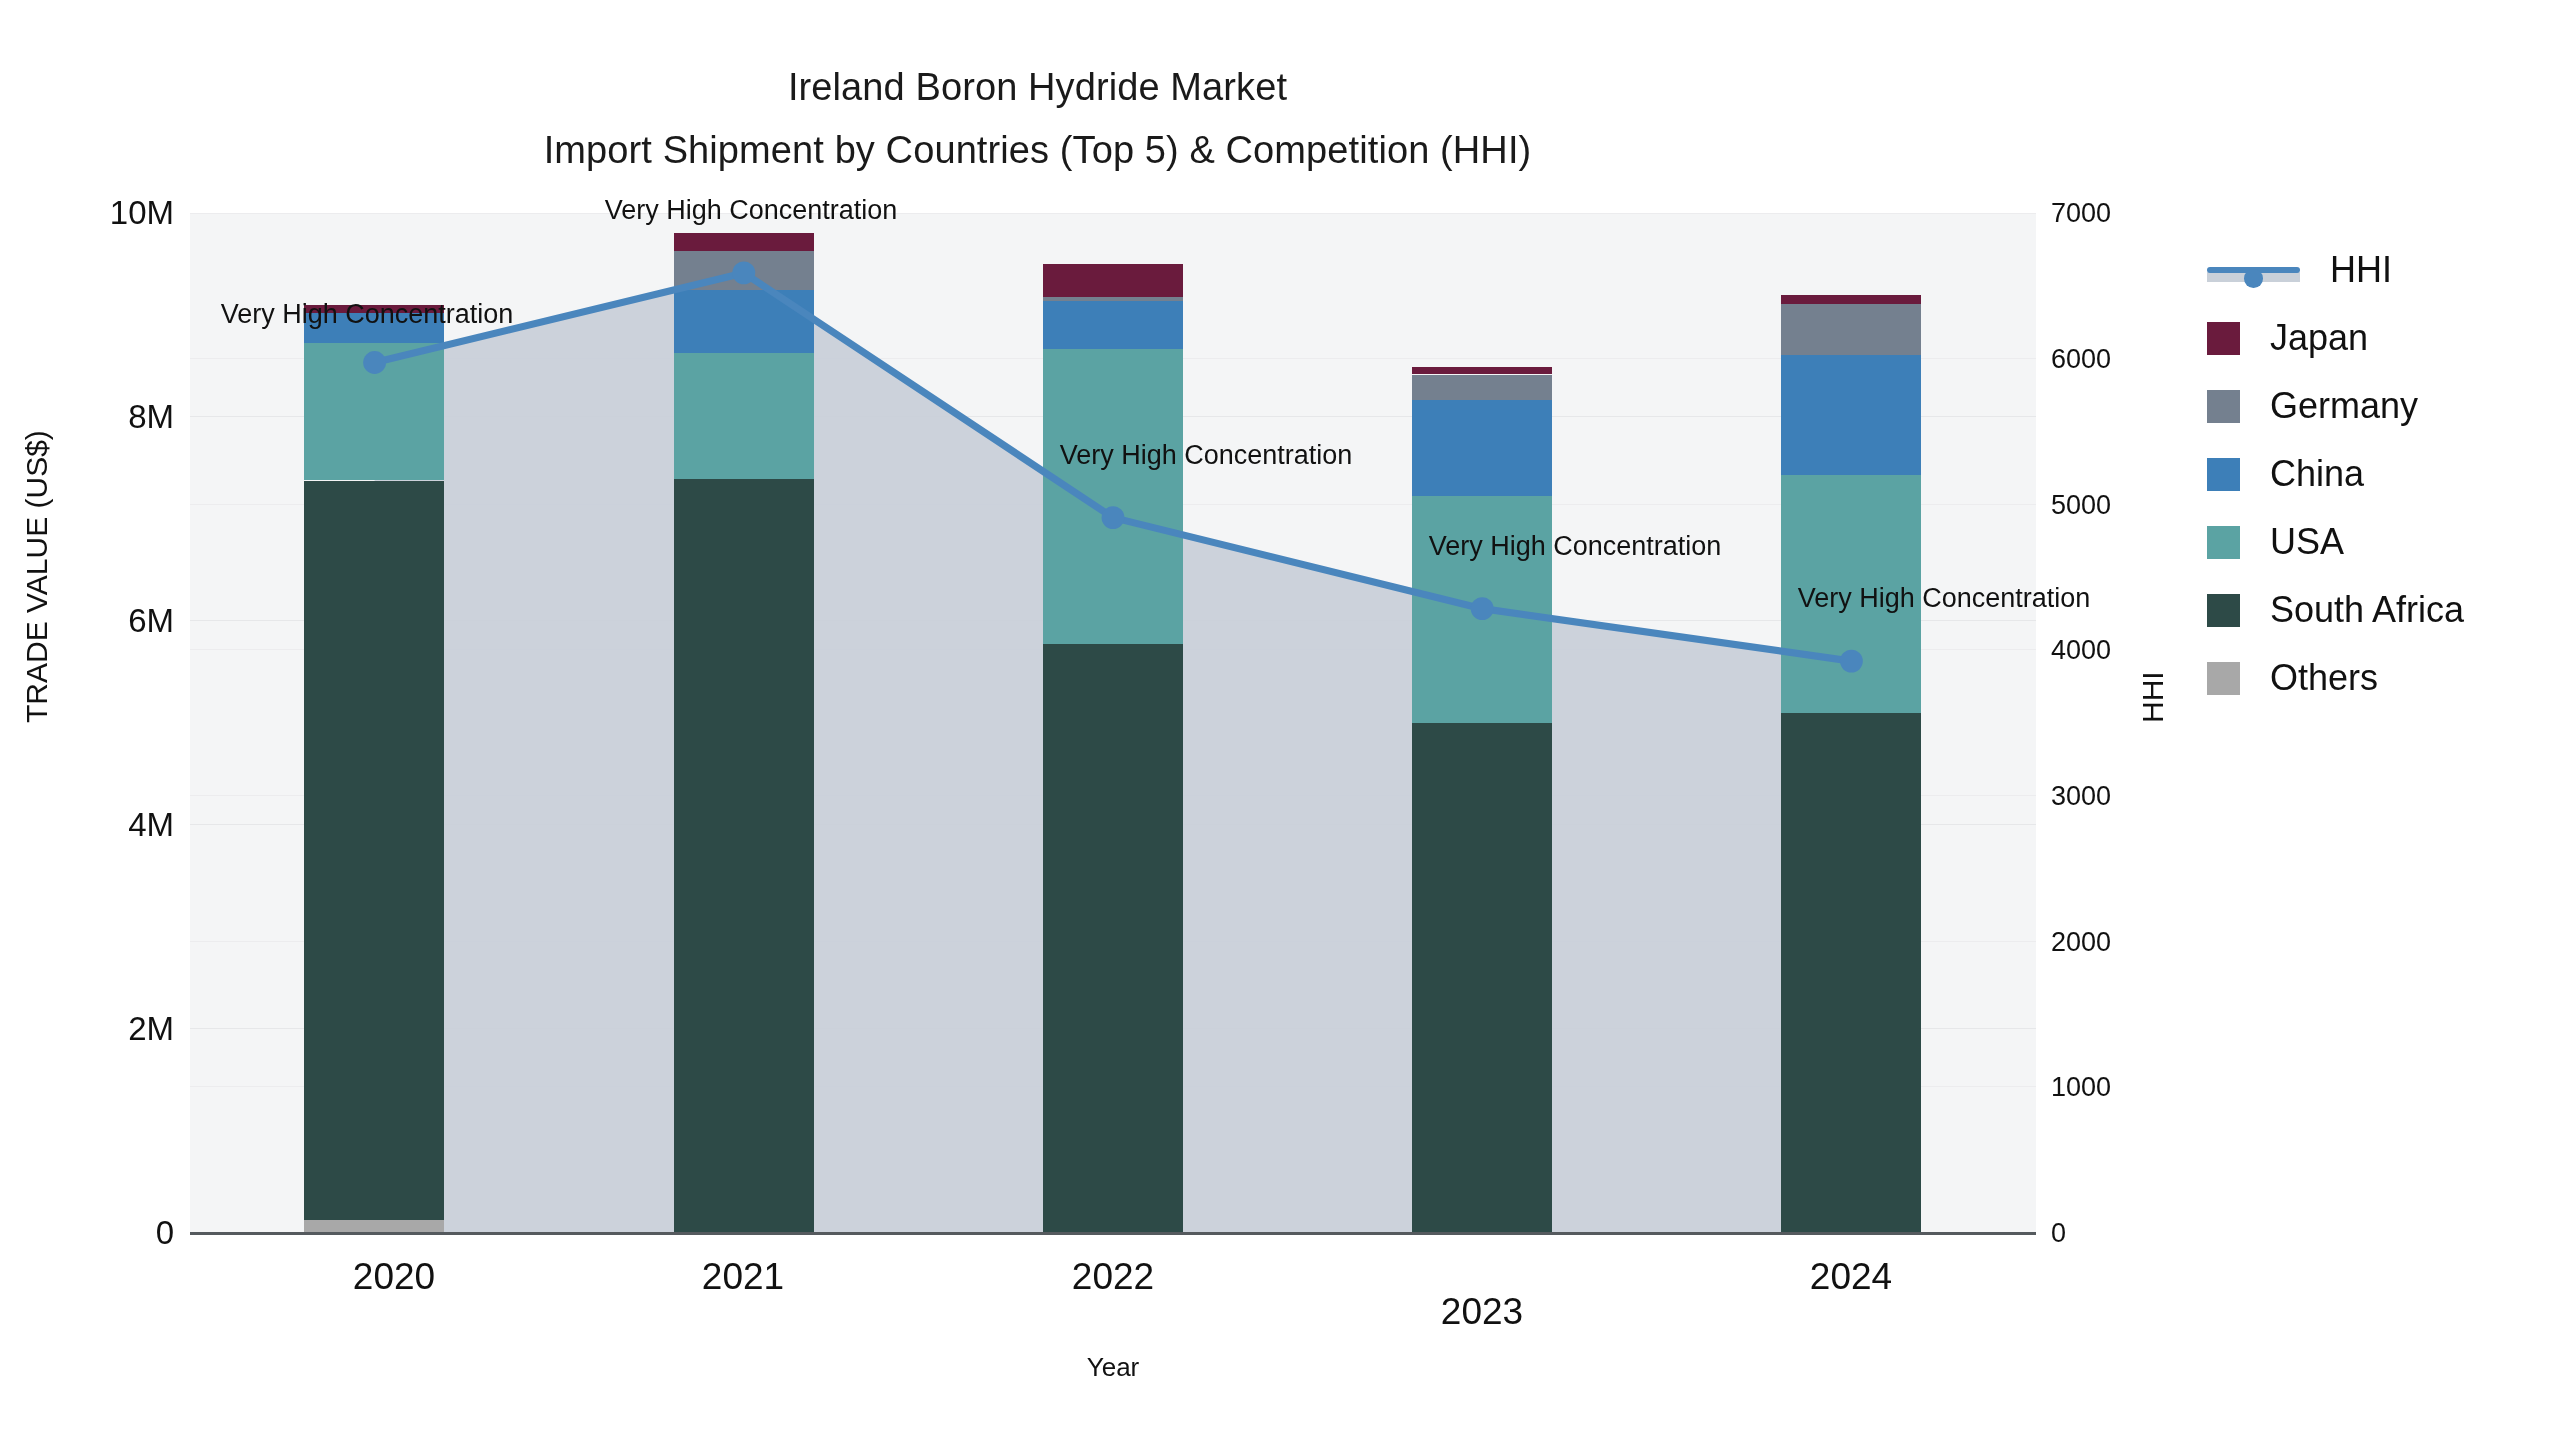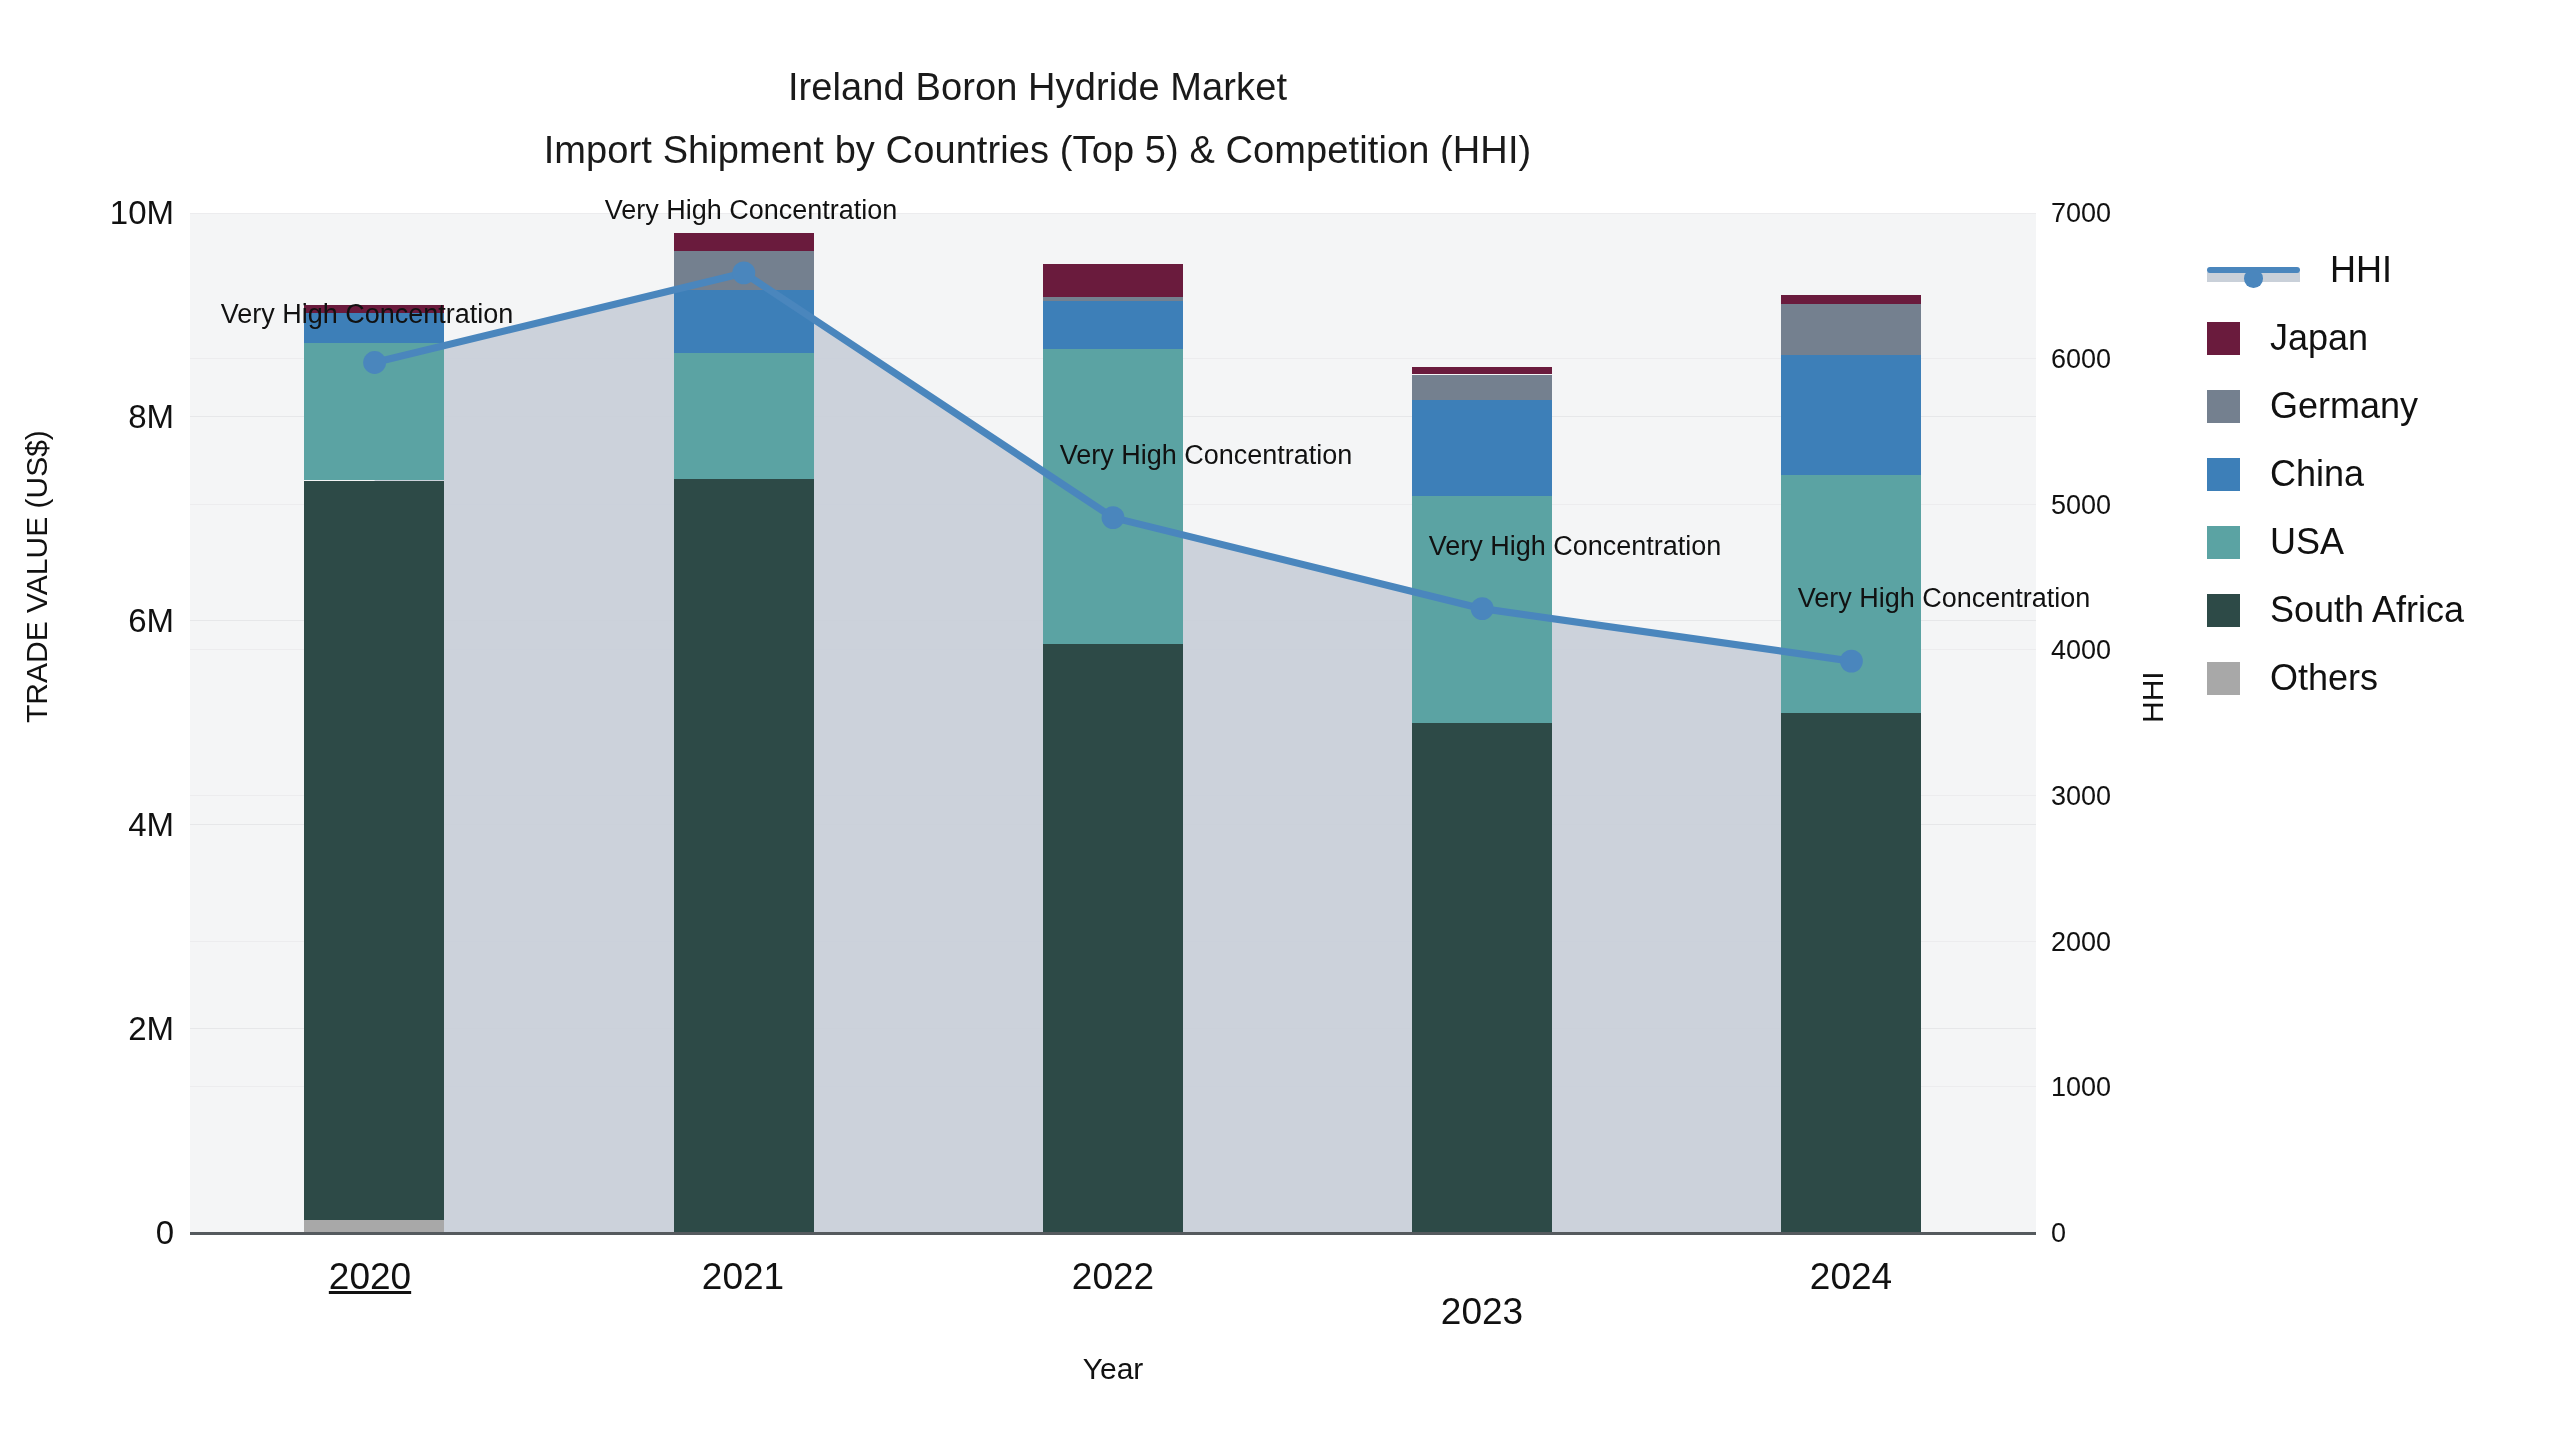--- a/index.html
+++ b/index.html
@@ -23,21 +23,21 @@
   
   .ylabel-left{position:absolute;right:0;transform:translateY(-50%);font-size:33px;color:#111;white-space:nowrap;}
   .ytitle-left{position:absolute;left:20px;top:723px;transform:rotate(-90deg);transform-origin:left top;font-size:30px;color:#111;white-space:nowrap;}
 
   
   .ylabel-right{position:absolute;left:0;transform:translateY(-50%);font-size:27px;color:#111;white-space:nowrap;}
   .ytitle-right{position:absolute;left:2136px;top:723px;transform:rotate(-90deg);transform-origin:left top;font-size:30px;color:#111;white-space:nowrap;}
 
   
   .xlabel{position:absolute;top:1256px;transform:translateX(-50%);font-size:37px;color:#111;}
-  .xtitle{position:absolute;top:1352px;left:190px;width:1846px;text-align:center;font-size:30px;color:#111;}
+  .xtitle{position:absolute;top:1352px;left:190px;width:1846px;text-align:center;font-size:26px;color:#111;}
 
   
   .annot{position:absolute;transform:translate(-50%,-50%);font-size:27px;color:#111;white-space:nowrap;}
 
   
   .legend{position:absolute;left:2207px;top:236px;width:358px;}
   .legend-row{display:flex;align-items:center;height:68px;}
   .legend-swatch{width:33px;height:33px;margin-right:30px;flex:0 0 auto;}
   .legend-line{width:93px;height:33px;margin-right:30px;flex:0 0 auto;position:relative;}
   .legend-line .lband{position:absolute;left:0;right:0;top:18.6px;height:10px;background:#c9d0d9;}
@@ -137,21 +137,21 @@
       <div class="ylabel-right" style="left: 2051px; top: 1233px;">0</div>
       <div class="ylabel-right" style="left: 2051px; top: 1087px; text-align: center;">1000</div>
       <div class="ylabel-right" style="left: 2051px; top: 942px; text-align: center;">2000</div>
       <div class="ylabel-right" style="left: 2051px; top: 796px;">3000</div>
       <div class="ylabel-right" style="left: 2051px; top: 650px;">4000</div>
       <div class="ylabel-right" style="left: 2051px; top: 505px;">5000</div>
       <div class="ylabel-right" style="left: 2051px; top: 359px;">6000</div>
       <div class="ylabel-right" style="left: 2051px; top: 213px;">7000</div>
     </div>
   <div id="ticks-x">
-      <div class="xlabel" style="left: 370px; text-decoration: underline;">2020</div>
+      <div class="xlabel" style="left: 394px;">2020</div>
       <div class="xlabel" style="left: 743px;">2021</div>
       <div class="xlabel" style="left: 1113px;">2022</div>
       <div class="xlabel" style="left: 1482px; margin-top: 35px;">2023</div>
       <div class="xlabel" style="left: 1851px;">2024</div>
     </div>
   <div id="annot-layer">
       <div class="annot" style="left: 367px; top: 314px;">Very High Concentration</div>
       <div class="annot" style="left: 751px; top: 210px;">Very High Concentration</div>
       <div class="annot" style="left: 1206px; top: 455px;">Very High Concentration</div>
       <div class="annot" style="left: 1575px; top: 546px;">Very High Concentration</div>

